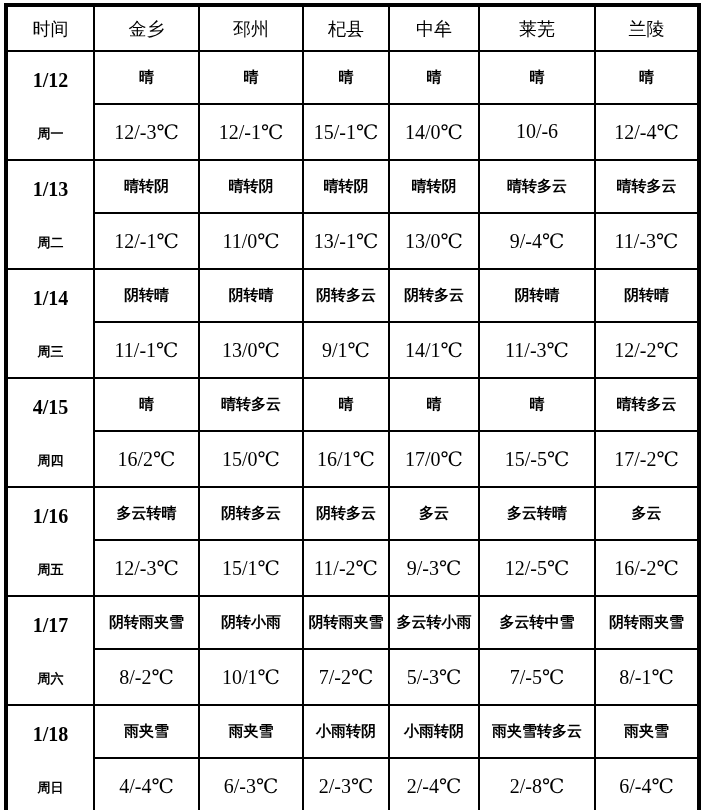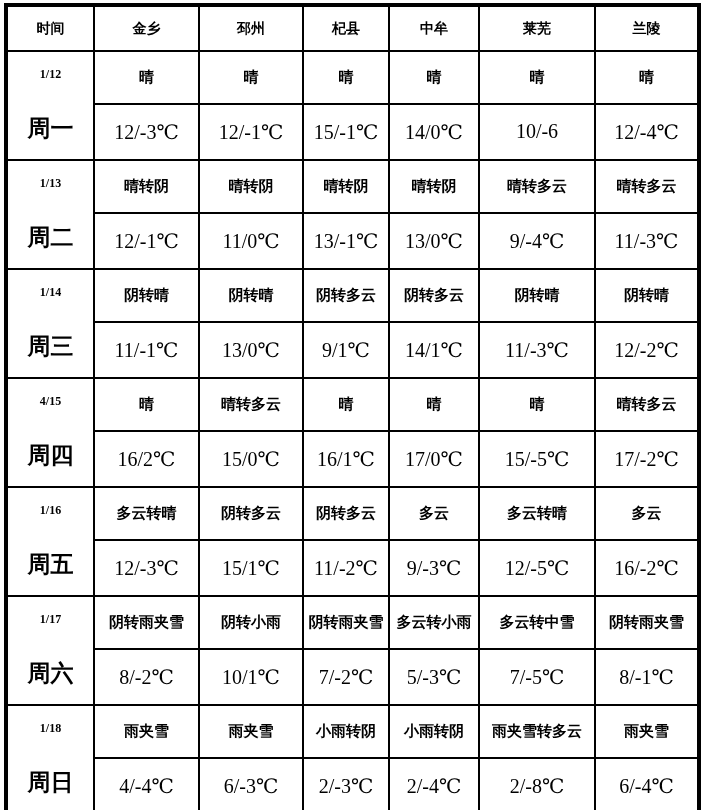--- a/index.html
+++ b/index.html
@@ -20,22 +20,22 @@
     text-align: center;
     vertical-align: middle;
     padding: 0;
     color: #000000;
     overflow: hidden;
     white-space: nowrap;
   }
   .header-row th {
     height: 46px;
     font-family: "Liberation Sans", "DejaVu Sans", sans-serif;
-    font-weight: bold;
-    font-size: 14px;
+    font-weight: normal;
+    font-size: 18px;
   }
   .weather-row { height: 52px; }
   .temp-row { height: 55px; }
   .weather-cell {
     font-family: "Liberation Sans", "DejaVu Sans", sans-serif;
     font-weight: bold;
     font-size: 15px;
   }
   .temp-cell {
     font-family: "Liberation Serif", "DejaVu Serif", serif;
@@ -45,26 +45,26 @@
   .date-cell .stack {
     height: 107px;
     display: flex;
     flex-direction: column;
     justify-content: space-around;
     align-items: center;
   }
   .date-cell .date {
     font-family: "Liberation Serif", "DejaVu Serif", serif;
     font-weight: bold;
-    font-size: 12px;
+    font-size: 20px;
   }
   .date-cell .weekday {
     font-family: "Liberation Sans", "DejaVu Sans", sans-serif;
     font-weight: bold;
-    font-size: 23px;
+    font-size: 13px;
   }
 </style>
 </head>
 <body>
 
 <table class="forecast">
   <colgroup>
     <col style="width:88px">
     <col style="width:105px">
     <col style="width:104px">

